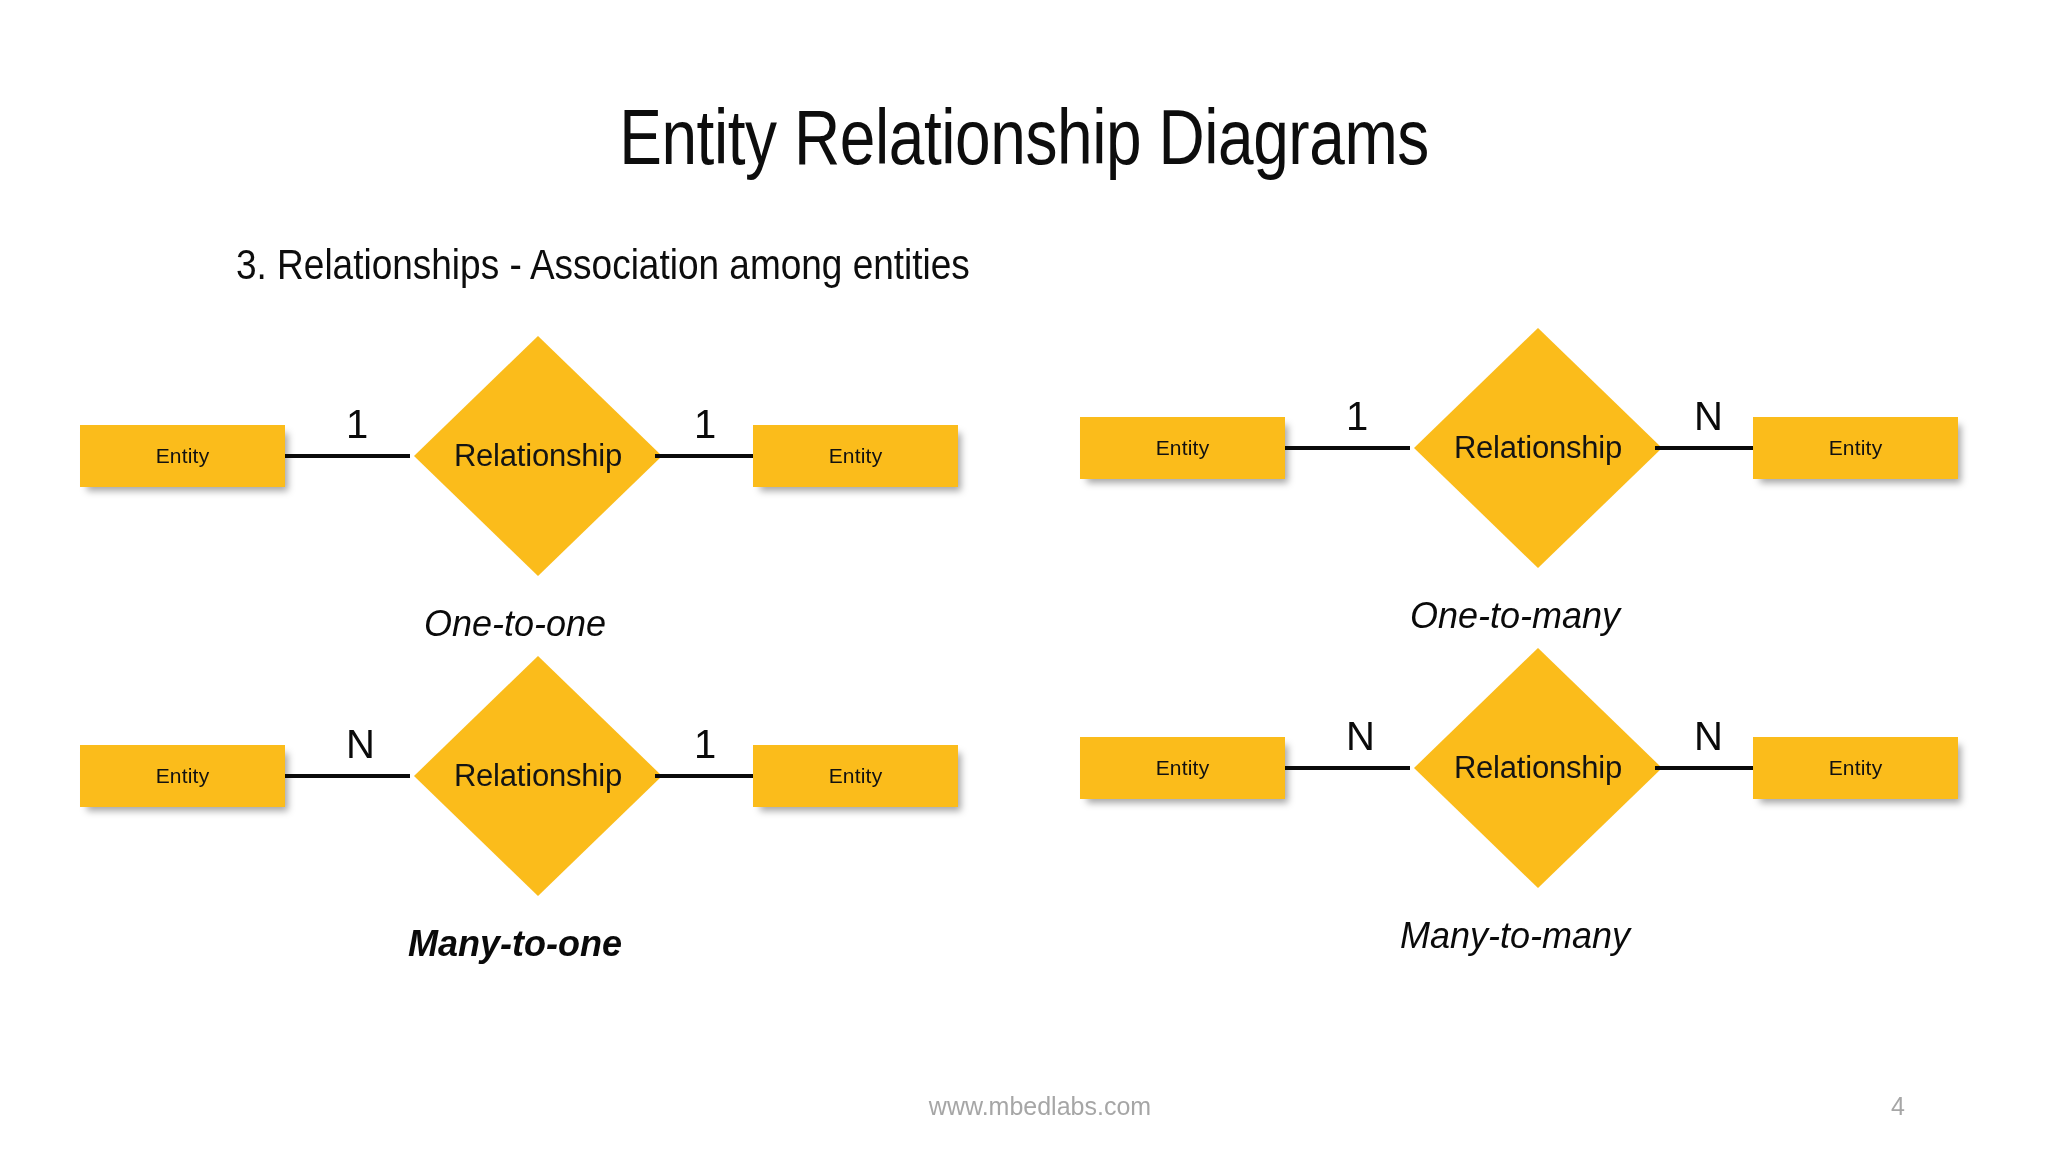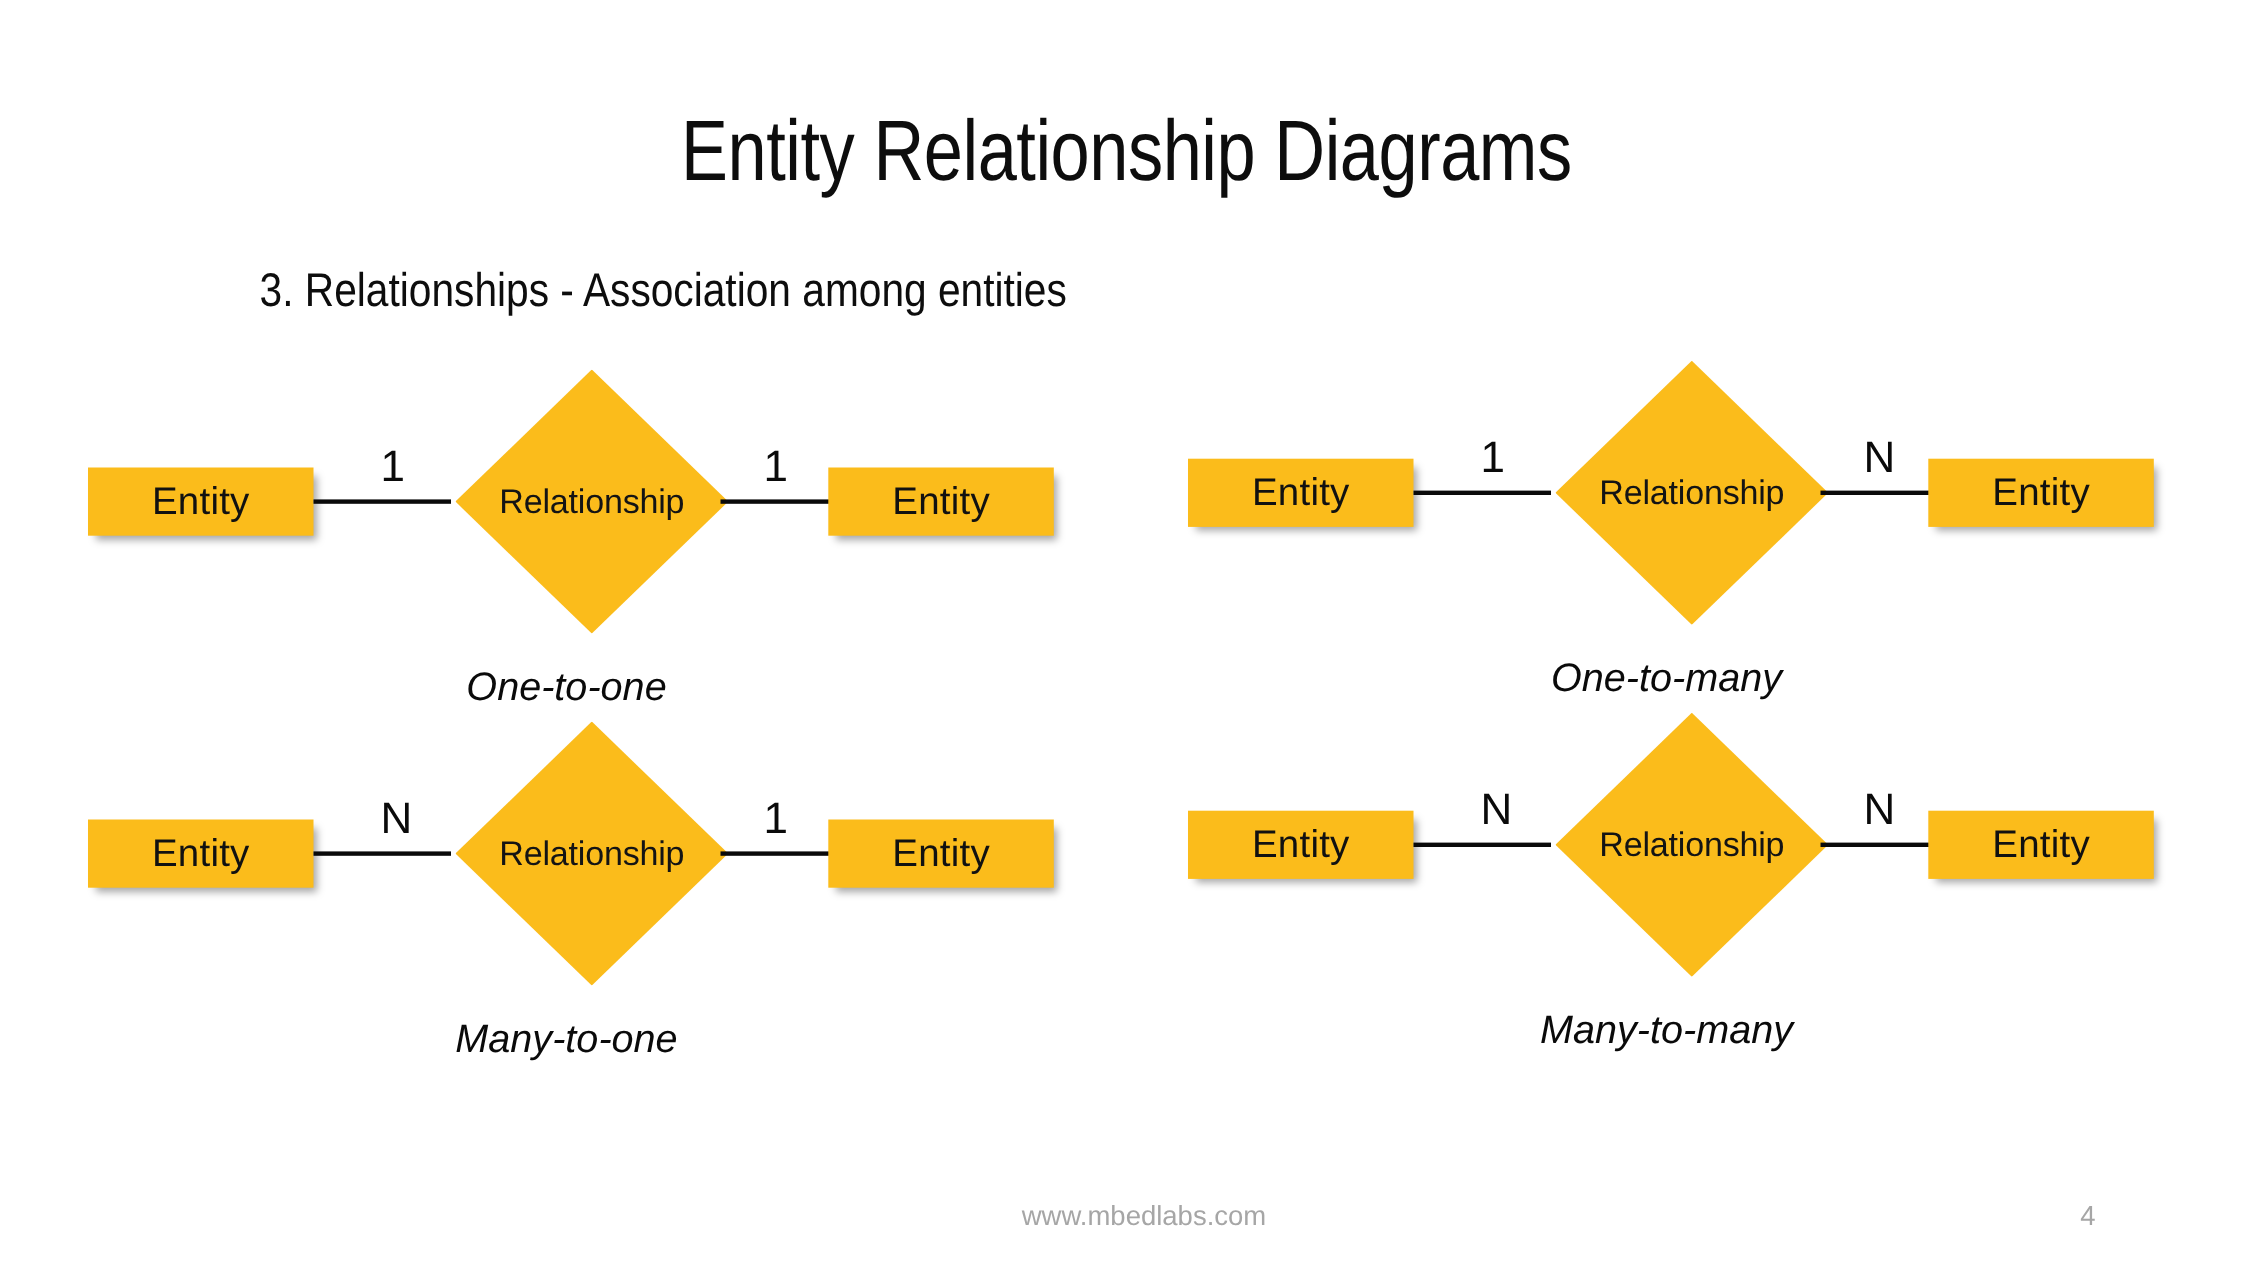--- a/index.html
+++ b/index.html
@@ -64,21 +64,21 @@
     width: 205px;
     height: 62px;
     background: #fbbc1b;
     box-shadow: 5px 6px 7px -2px rgba(0,0,0,0.35);
     display: flex;
     align-items: center;
     justify-content: center;
   }
   .entity-box .entity-label {
     font-family: "Liberation Sans", sans-serif;
-    font-size: 35px;
+    font-size: 21px;
     font-weight: 400;
     color: #111111;
     letter-spacing: 0.2px;
   }
   .entity-box.left  { left: 70px;  top: 105px; }
   .entity-box.right { left: 743px; top: 105px; }
 
   
   .connector {
     position: absolute;
@@ -138,21 +138,21 @@
     width: 1010px;
     text-align: center;
     font-family: "Liberation Sans", sans-serif;
     font-style: italic;
     font-size: 36px;
     font-weight: 400;
     color: #0a0a0a;
     white-space: nowrap;
   }
   .er-diagram.pos-tl .diagram-caption { padding-right: 490px; }
-  .er-diagram.pos-bl .diagram-caption { padding-right: 490px; }
+  .er-diagram.pos-bl .diagram-caption { padding-right: 490px; font-weight: bold; }
   .er-diagram.pos-tr .diagram-caption { padding-right: 468px; }
   .er-diagram.pos-br .diagram-caption { padding-right: 468px; }
 
   
   .footer-site {
     position: absolute;
     left: 0;
     top: 1092px;
     width: 2048px;
     text-align: center;

